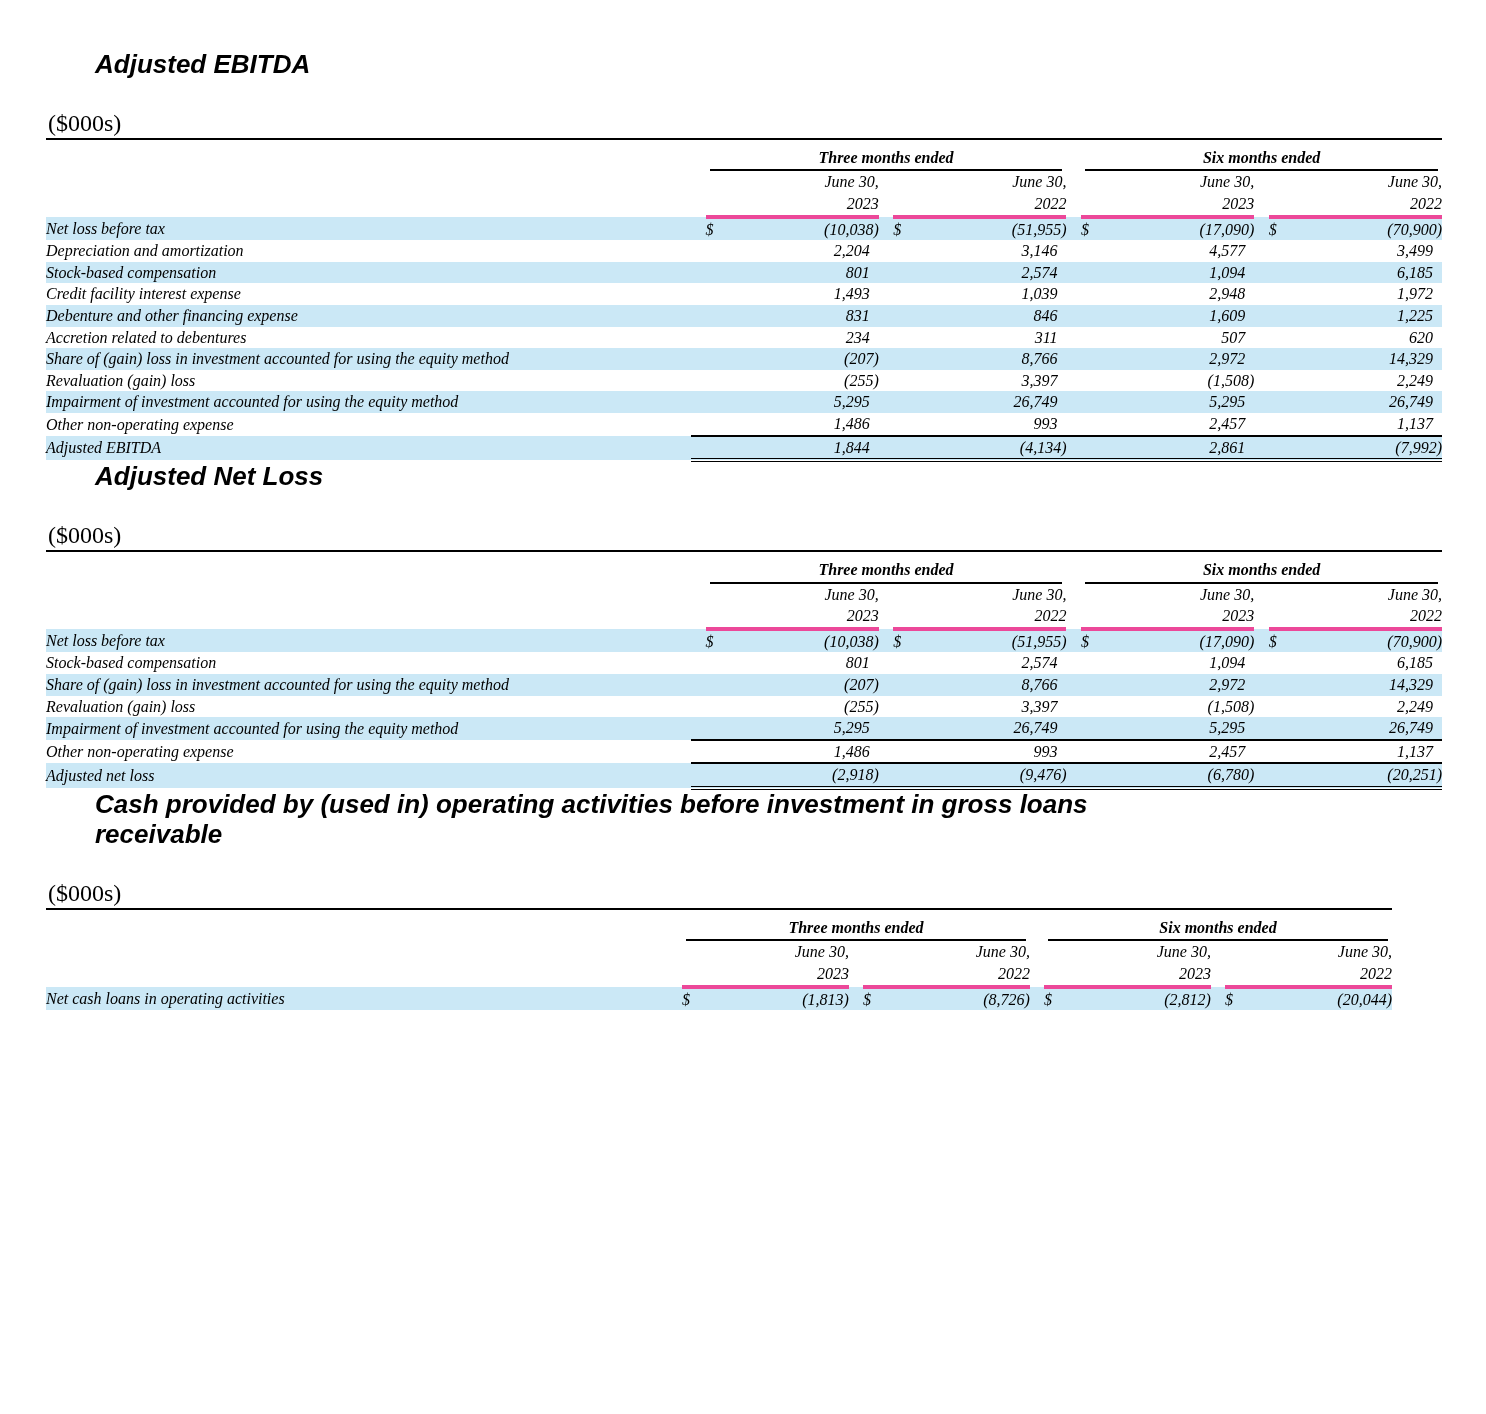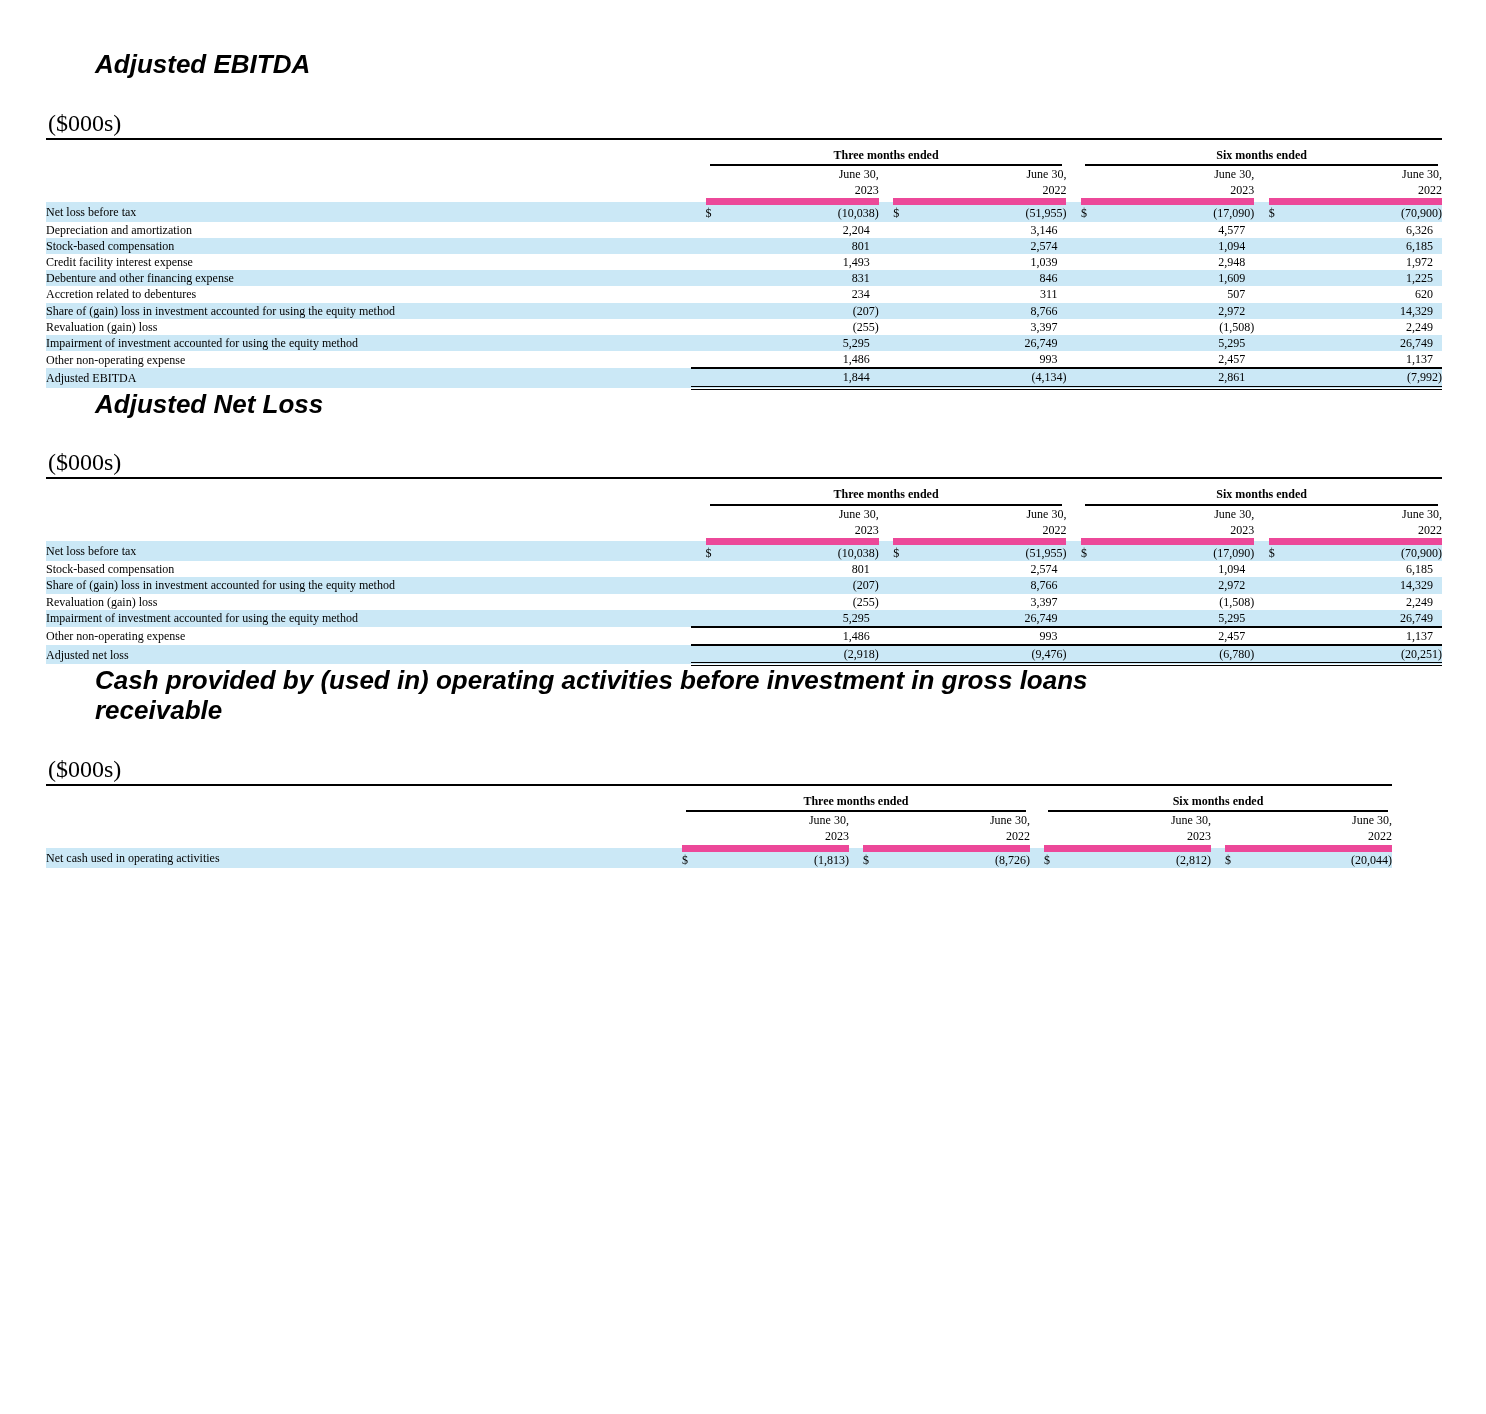--- a/index.html
+++ b/index.html
@@ -15,31 +15,31 @@
   }
   .fin-section + .fin-section { }
   .sec-body { width:1396px; }
   .fin-section.narrow .sec-body { width:1346px; }
   .unit-line {
     font-size:24px; margin-top:30px;
     border-bottom:2px solid #000; padding:0 0 1px 2px;
   }
   table.fin {
     width:100%; border-collapse:collapse; table-layout:fixed;
-    font-size:12px; line-height:1.35;
+    font-size:16px; line-height:1.35;font-style:italic;
   }
   .fin th, .fin td { padding:0; vertical-align:middle; font-weight:normal; }
   .fin thead tr:first-child th, .fin thead tr:first-child td { padding-top:7px; }
   .group-hdr div.gl {
     font-weight:bold; text-align:center;
     border-bottom:2px solid #000; margin:0 4px; padding-bottom:1px;
   }
   .col-hdr {
     font-weight:bold; text-align:right;
-    border-bottom:7px solid #ec4899; padding:2px 12px 1px 0;
+    border-bottom:4px solid #ec4899; padding:2px 12px 1px 0;
   }
   .col-hdr div.l { display:block; }
   tr.shaded { background: var(--row-highlight, #cbe8f6); }
   .lbl { padding-left:3px; padding-right:12px; }
   .val { text-align:right; white-space:nowrap; }
   .val.pad { padding-right:9px; }
   .dollar { text-align:left; }
   tr.rule-above td.numarea { border-top:2px solid #000; }
   tr.rule-below td.numarea { border-bottom:2px solid #000; }
   tr.dbl-below td.numarea { border-bottom:4px double #000; }
@@ -129,21 +129,21 @@
                 <td class="dollar numarea"></td>
                 <td class="val numarea pad">2,204</td>
                 <td class="gap numarea"></td>
                 <td class="dollar numarea"></td>
                 <td class="val numarea pad">3,146</td>
                 <td class="gap numarea"></td>
                 <td class="dollar numarea"></td>
                 <td class="val numarea pad">4,577</td>
                 <td class="gap numarea"></td>
                 <td class="dollar numarea"></td>
-                <td class="val numarea pad">6,326</td>
+                <td class="val numarea pad">3,499</td>
               </tr>
               <tr class="shaded">
                 <td class="lbl">Stock-based compensation</td>
                 <td class="gap numarea"></td>
                 <td class="dollar numarea"></td>
                 <td class="val numarea pad">801</td>
                 <td class="gap numarea"></td>
                 <td class="dollar numarea"></td>
                 <td class="val numarea pad">2,574</td>
                 <td class="gap numarea"></td>
@@ -500,21 +500,21 @@
                 </th>
                 <td class="gap"></td>
                 <th class="col-hdr" colspan="2">
                   <div class="l">June 30,</div>
                   <div class="l">2022</div>
                 </th>
               </tr>
             </thead>
             <tbody>
               <tr class="shaded">
-                <td class="lbl">Net cash used in operating activities</td>
+                <td class="lbl">Net cash loans in operating activities</td>
                 <td class="gap numarea"></td>
                 <td class="dollar numarea">$</td>
                 <td class="val numarea">(1,813)</td>
                 <td class="gap numarea"></td>
                 <td class="dollar numarea">$</td>
                 <td class="val numarea">(8,726)</td>
                 <td class="gap numarea"></td>
                 <td class="dollar numarea">$</td>
                 <td class="val numarea">(2,812)</td>
                 <td class="gap numarea"></td>

